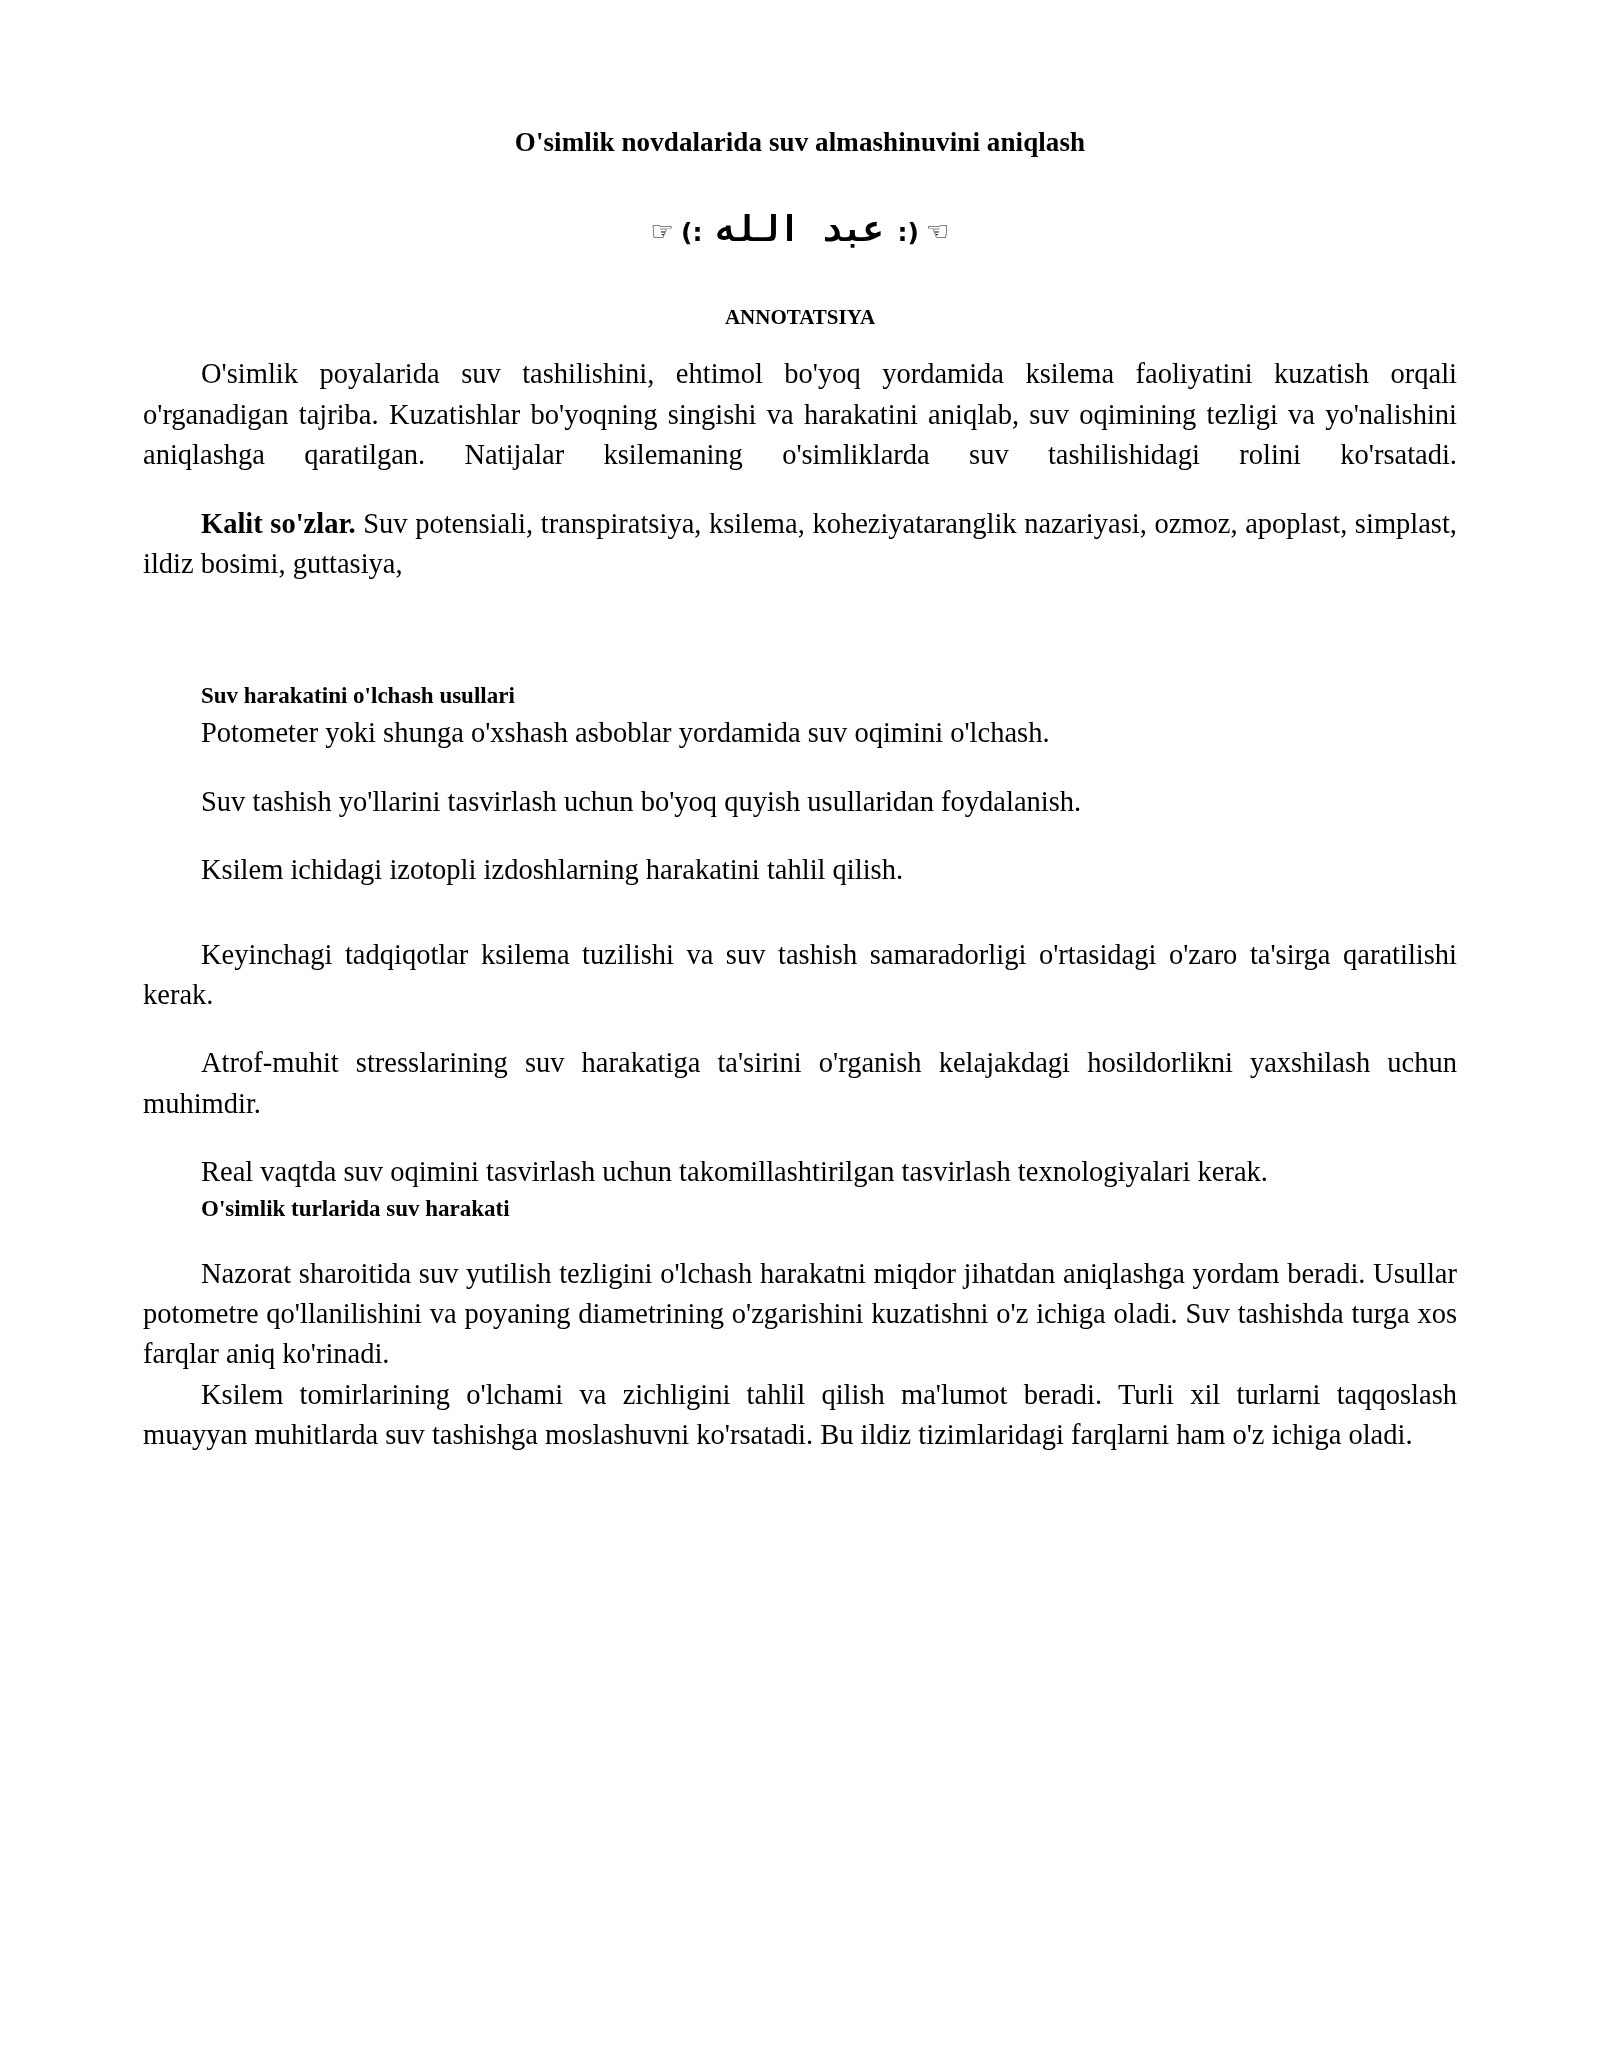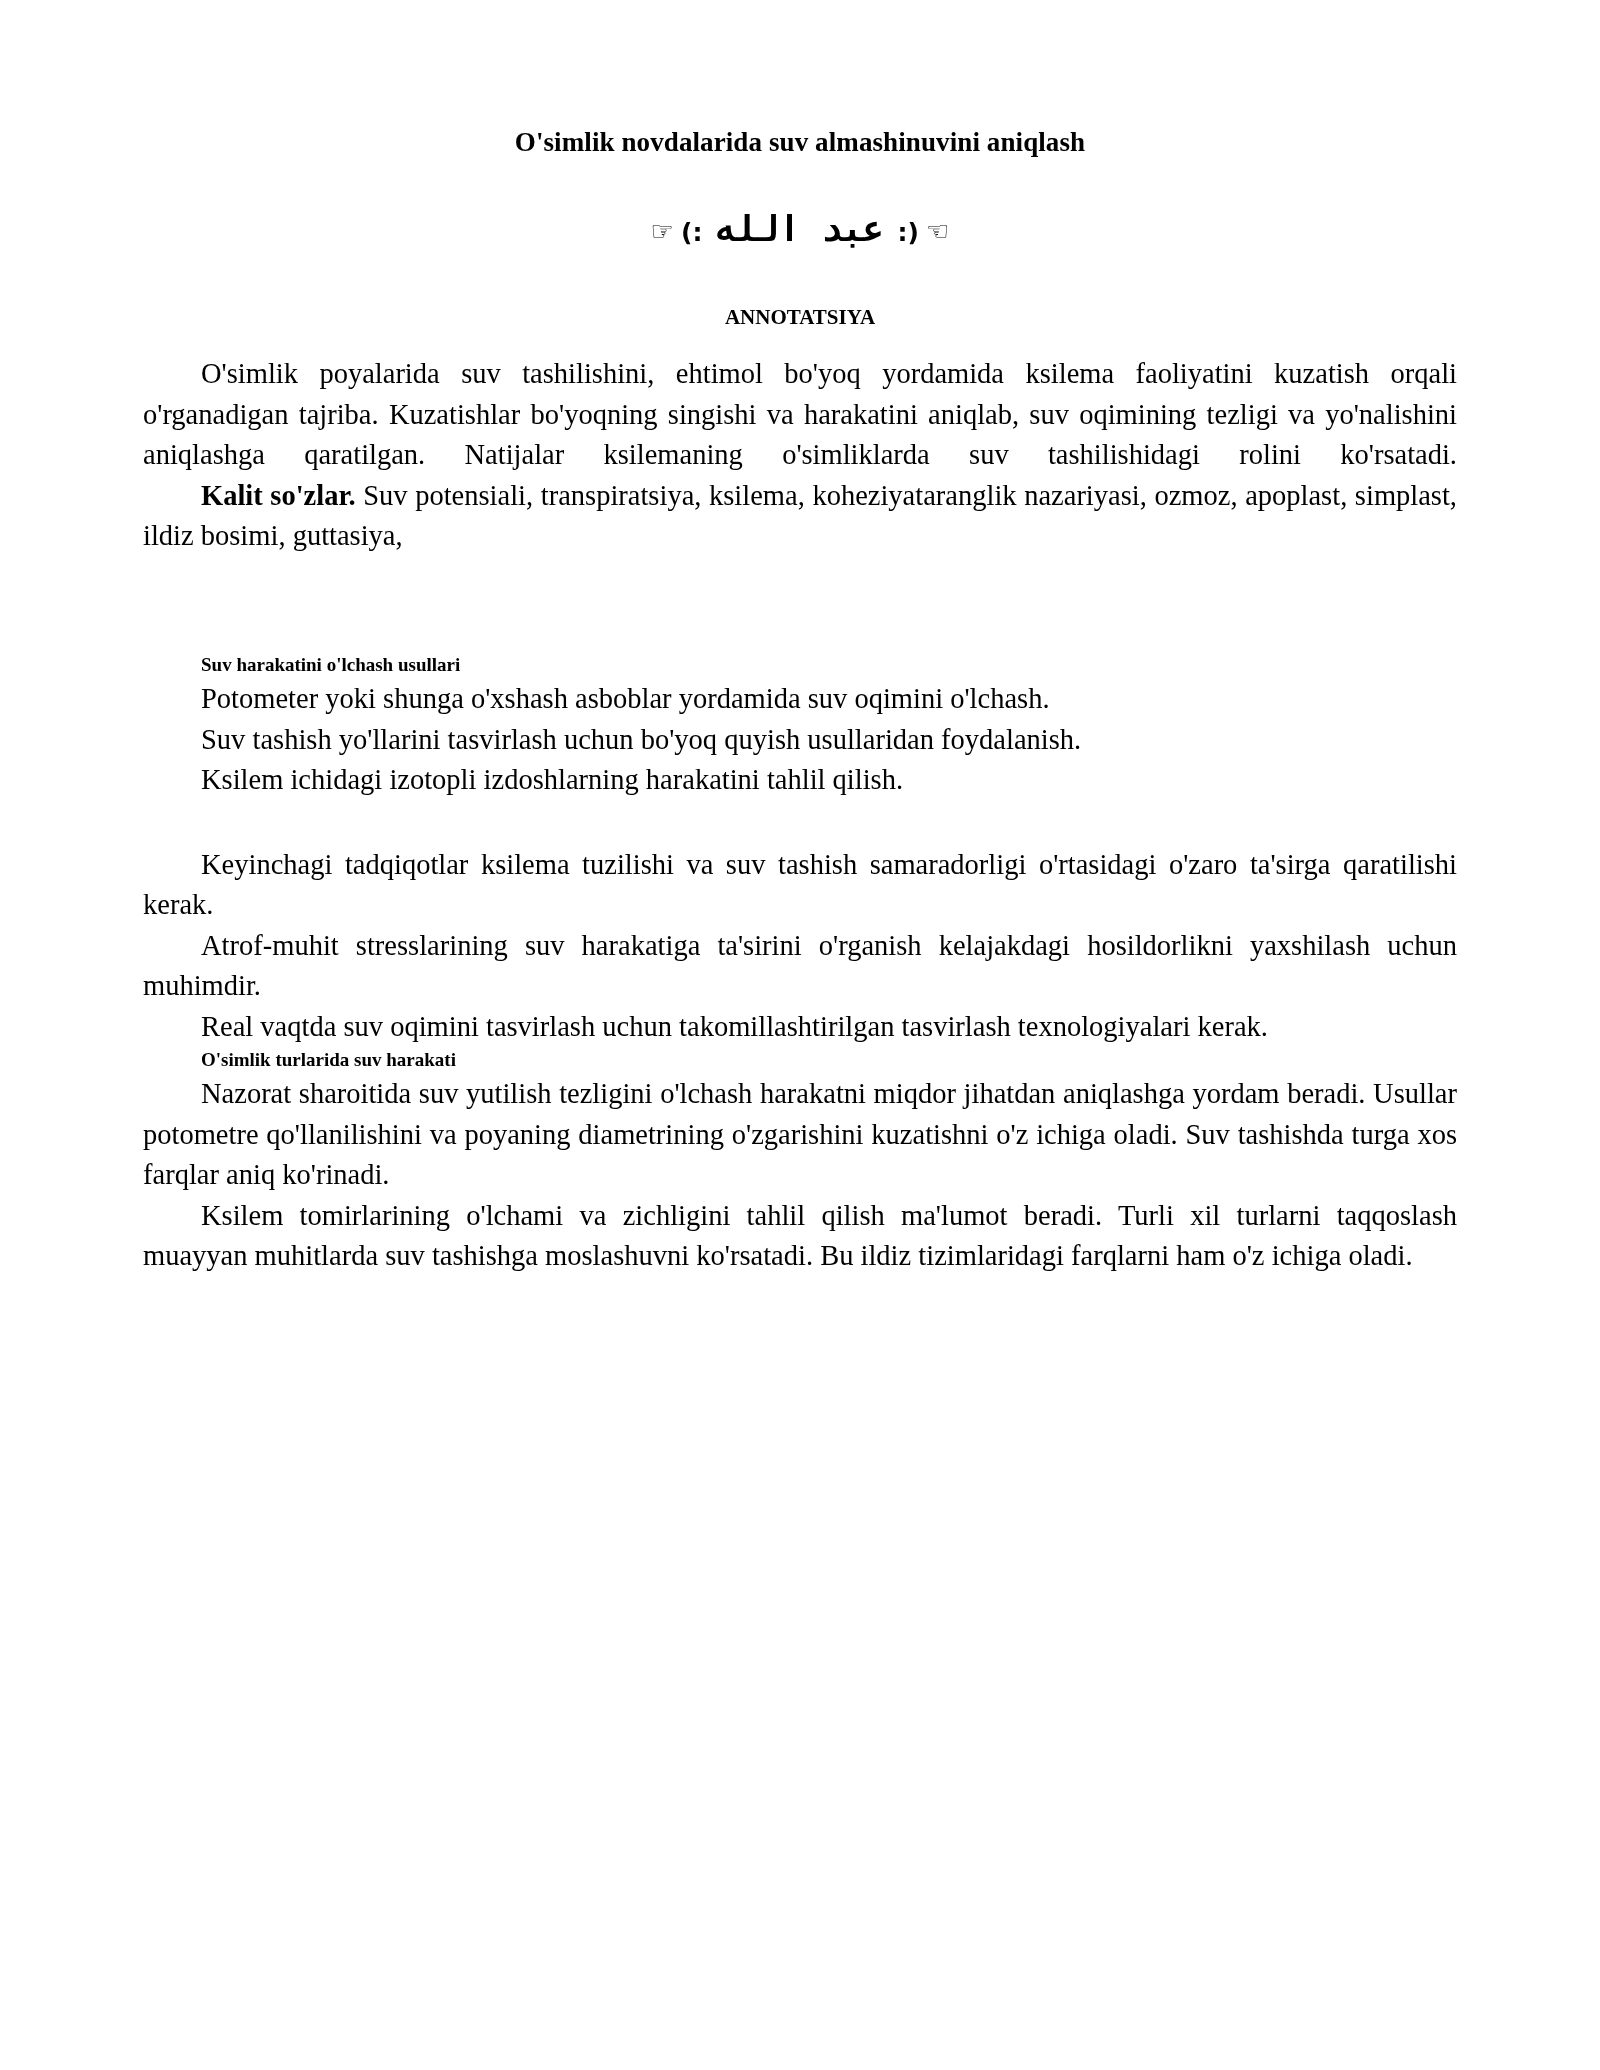--- a/index.html
+++ b/index.html
@@ -91,24 +91,24 @@
     text-align-last: justify;
     margin: 0;
     text-indent: 58px;
     hyphens: none;
   }
   p.body.last-left {
     text-align: justify;
     text-align-last: left;
   }
   p.gap-sm { margin-top: 24px; }
-  p.gap-md { }
+  p.gap-md { margin-top: 28px; }
 
   h2.sub {
-    font-size: 19px;
+    font-size: 23px;
     font-weight: bold;
     margin: 0;
     padding-left: 58px;
     line-height: 1.42;
     text-align: left;
   }
   .kw-label {
     font-weight: bold;
   }
   .spacer-block {

